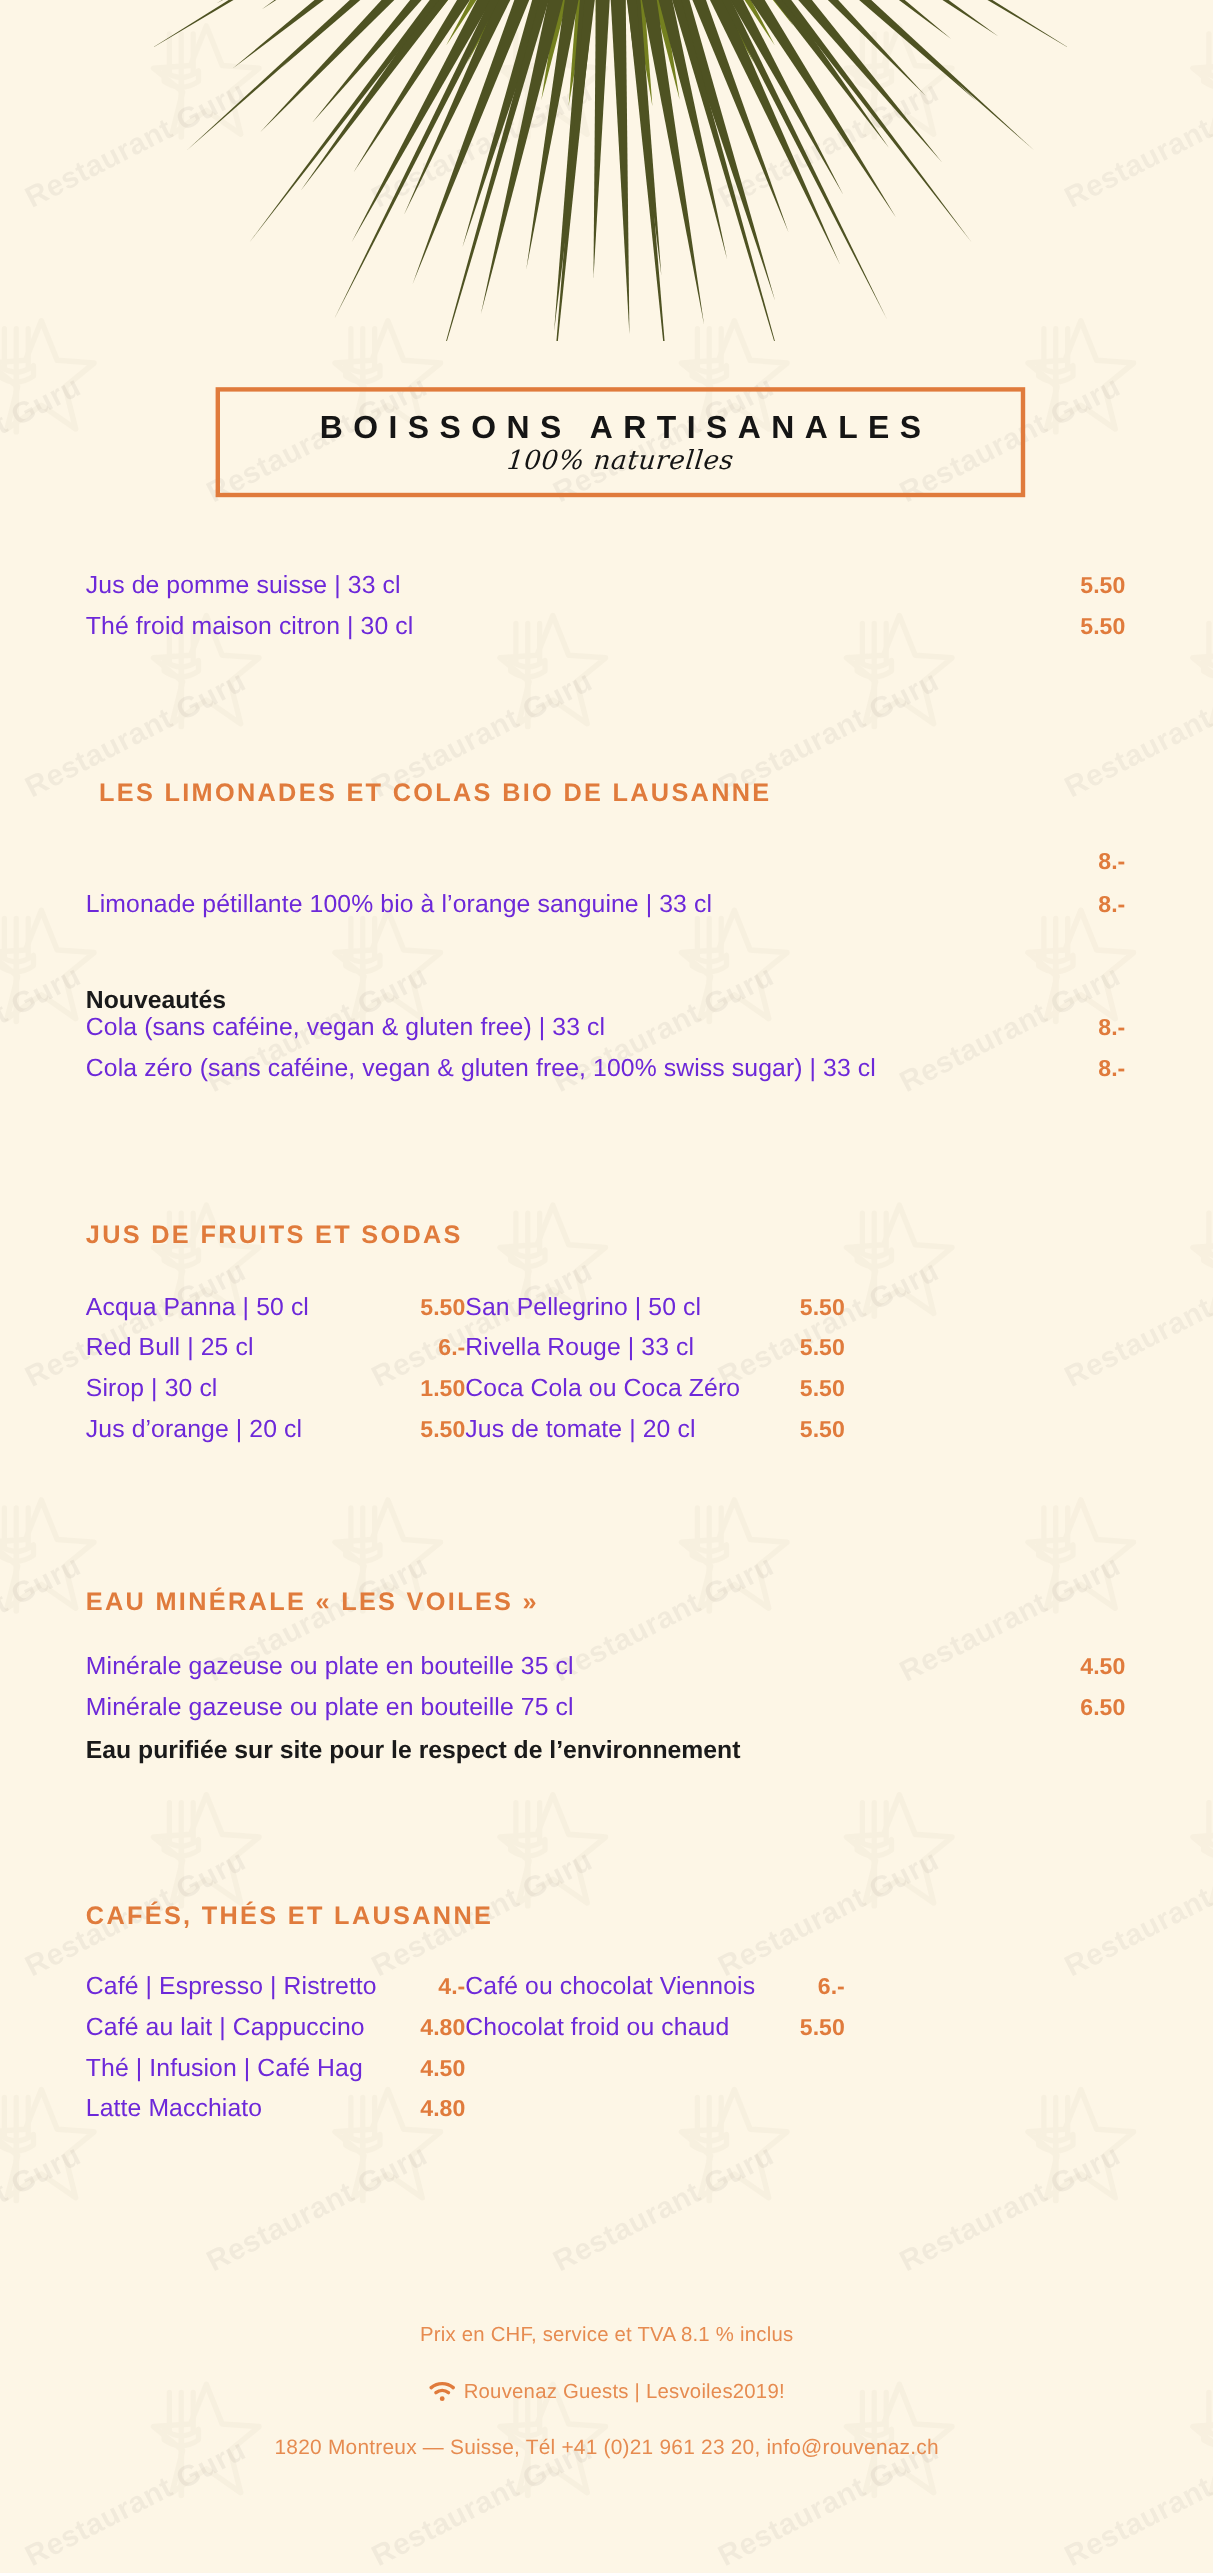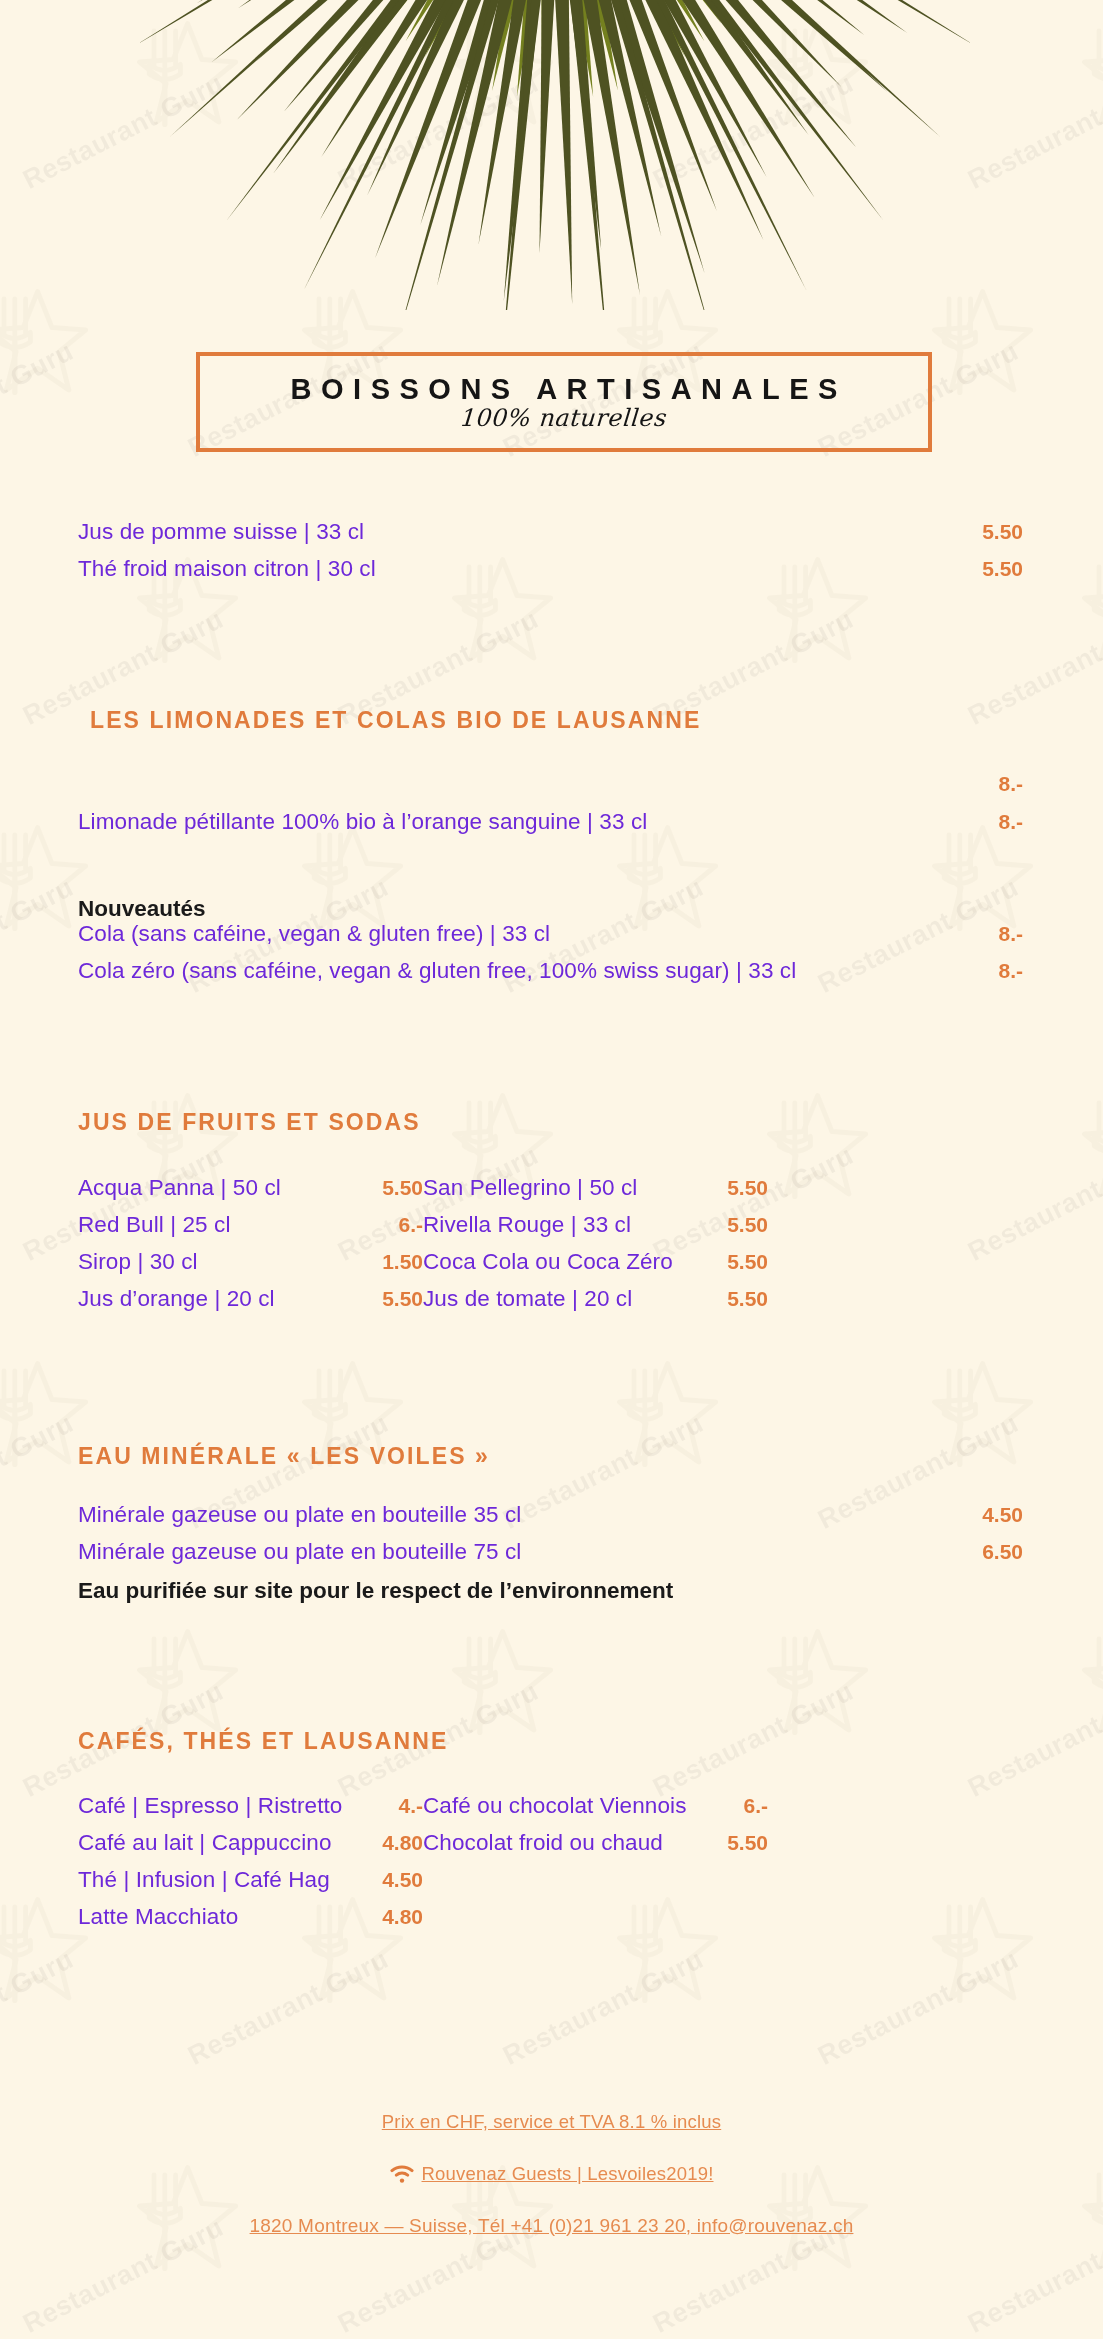--- a/index.html
+++ b/index.html
@@ -165,21 +165,20 @@
     left: 0;
     top: 2113px;
     width: 1103px;
     text-align: center;
     color: #E68B50;
   }
   .foot-line {
     font-size: 18.5px;
     letter-spacing: 0.2px;
     line-height: 1;
-    text-decoration: underline;
   }
   #foot-taxes { margin-bottom: 33px; }
   #foot-wifi {
     display: flex;
     align-items: center;
     justify-content: center;
     gap: 8px;
     margin-bottom: 32px;
   }
   #wifi-icon { display: block; }

